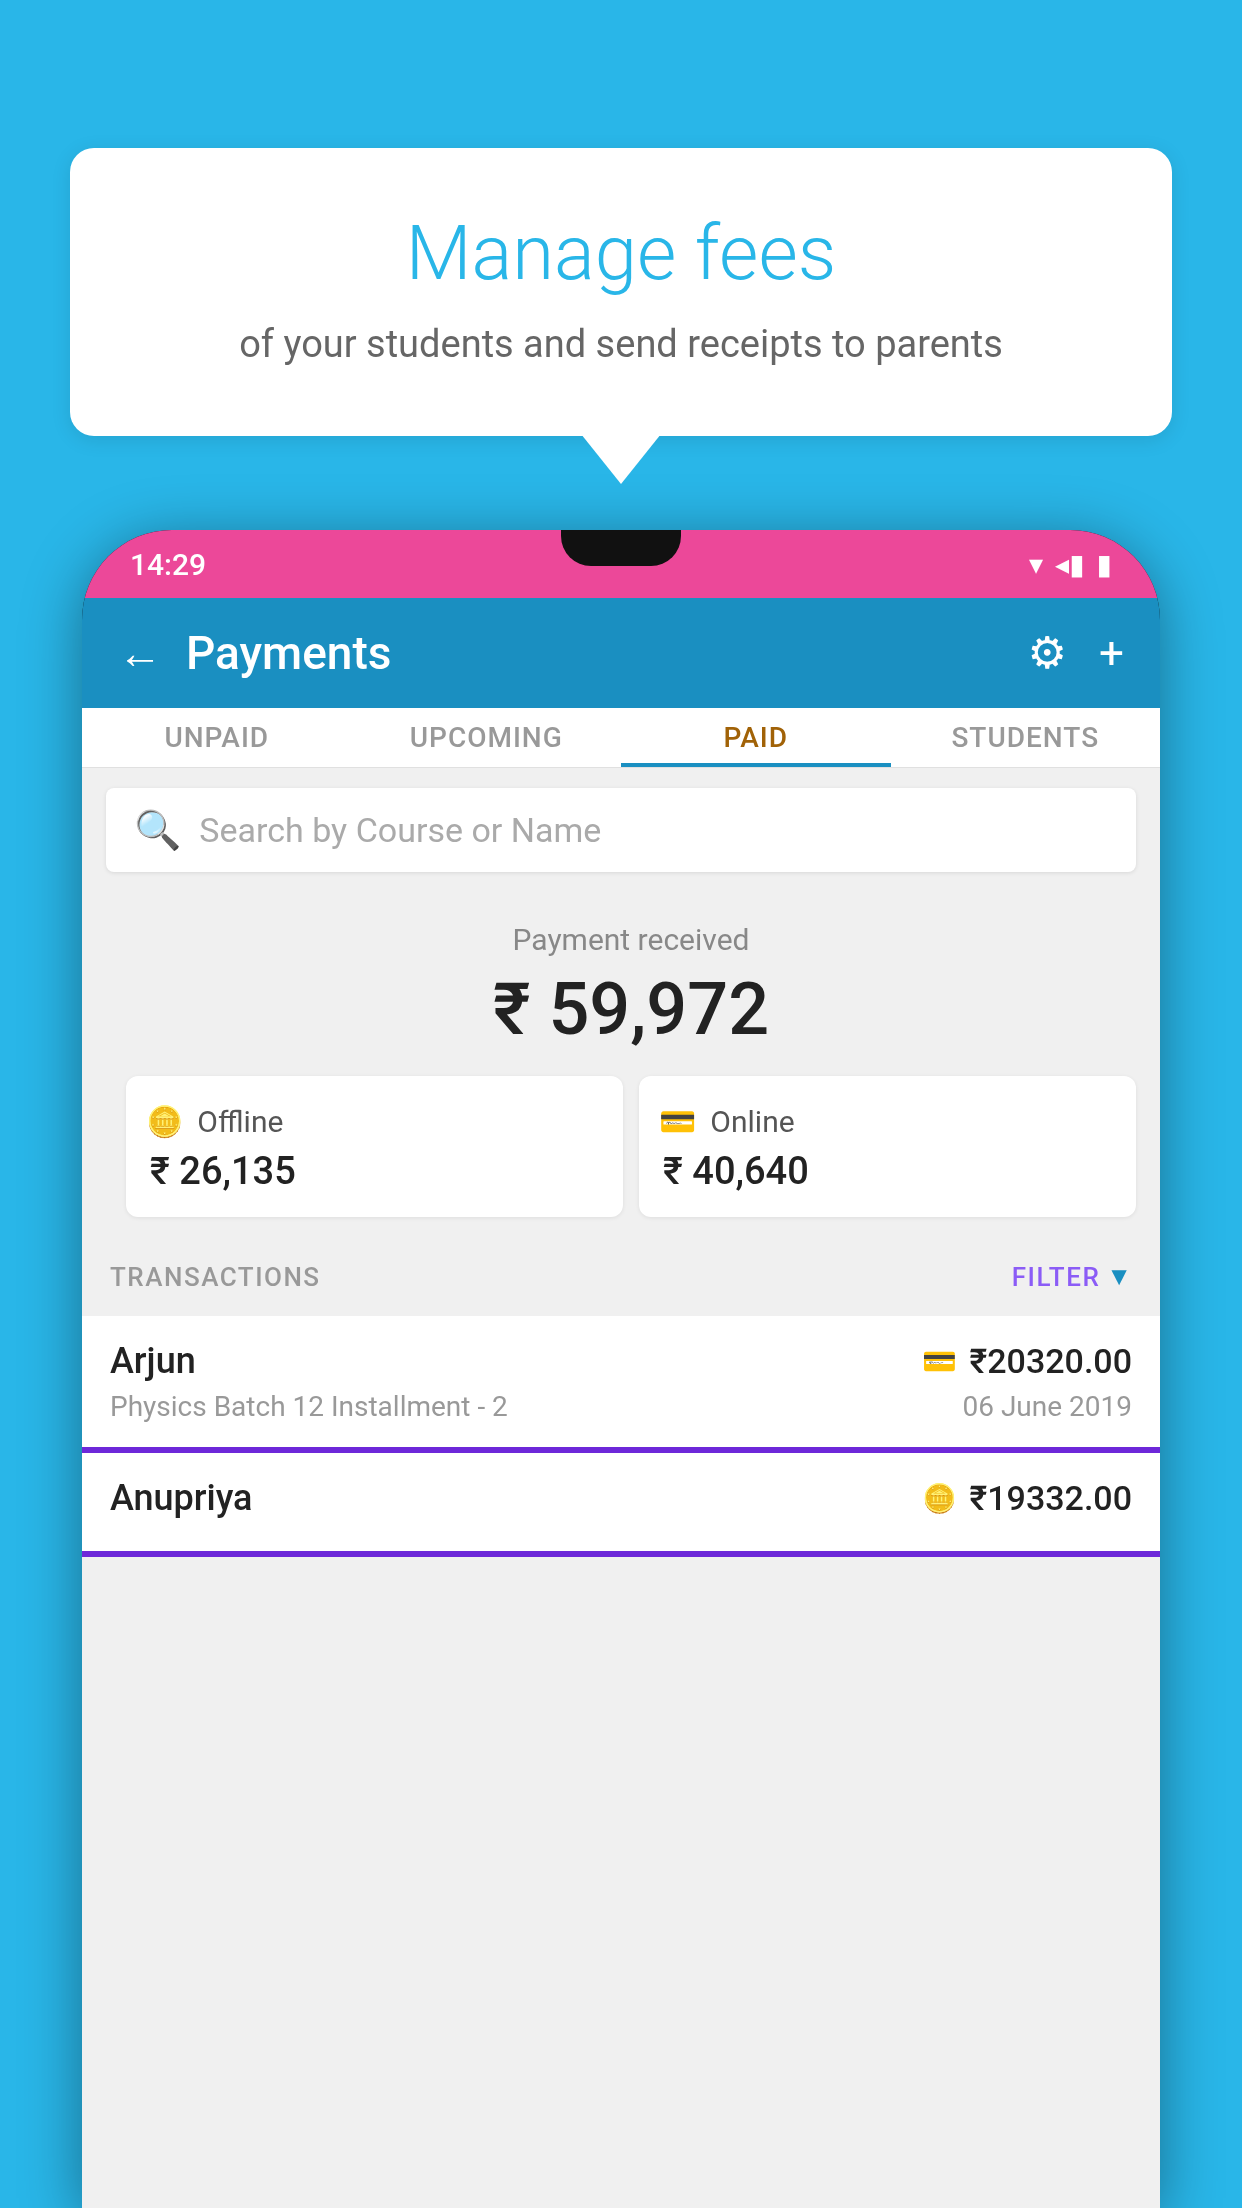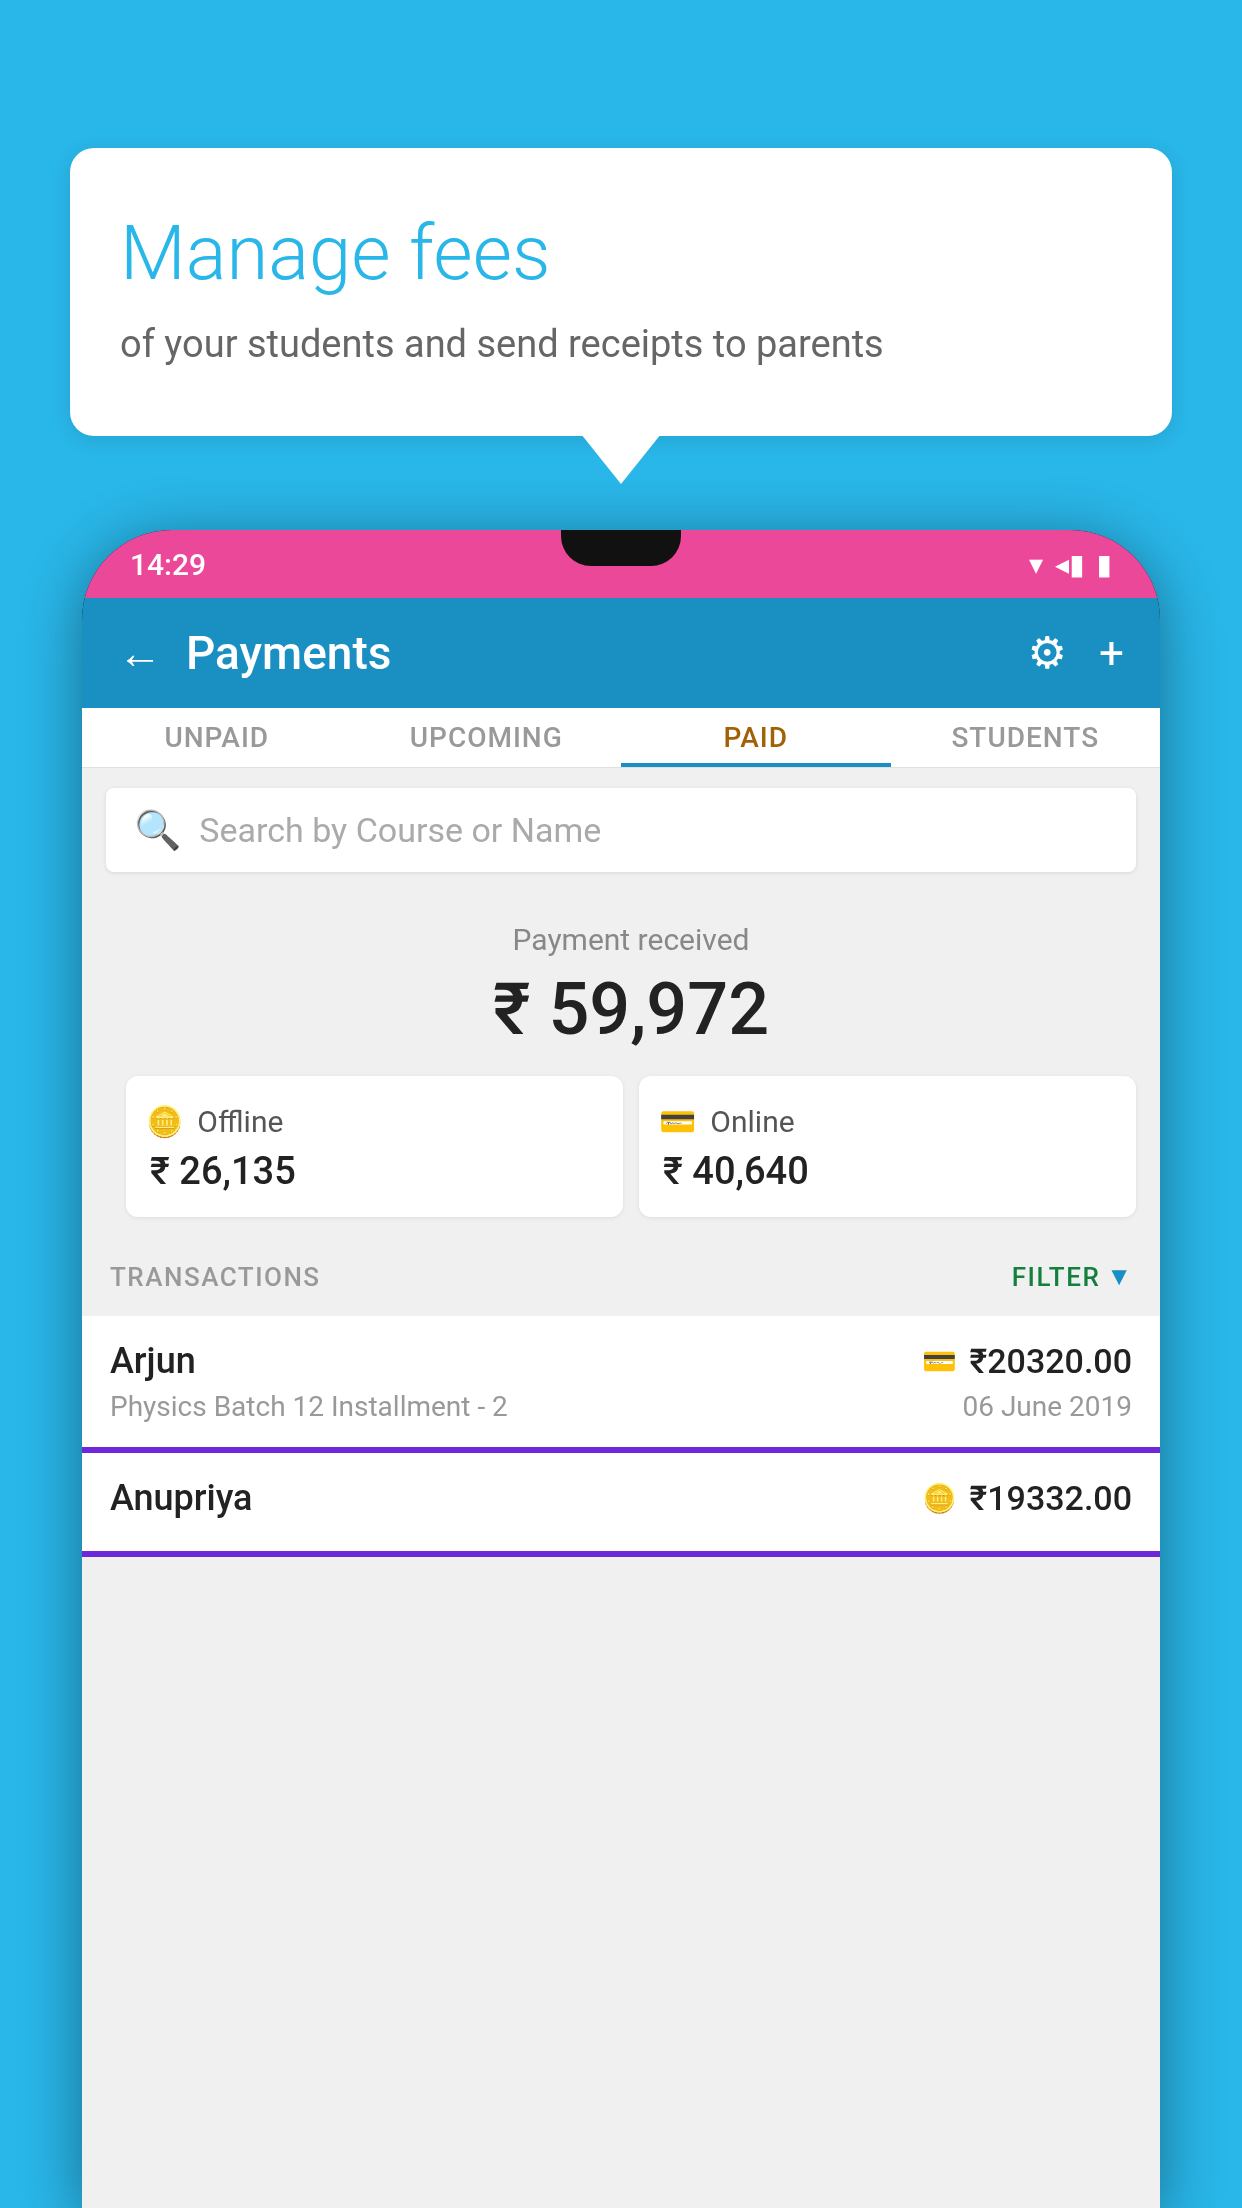--- a/index.html
+++ b/index.html
@@ -15,21 +15,21 @@
 
     
     .speech-bubble {
       position: absolute;
       top: 148px;
       left: 70px;
       right: 70px;
       background: #fff;
       border-radius: 24px;
       padding: 60px 50px 70px;
-      text-align: left;
+      text-align: center;
       box-shadow: 0 4px 20px rgba(0,0,0,0.1);
     }
     .speech-bubble::after {
       content: '';
       position: absolute;
       bottom: -48px;
       left: 50%;
       transform: translateX(-50%);
       width: 0;
       height: 0;
@@ -255,21 +255,21 @@
       background: #f0f0f0;
     }
     .transactions-label {
       font-size: 26px;
       color: #999;
       letter-spacing: 1.5px;
       font-weight: 500;
     }
     .filter-label {
       font-size: 26px;
-      color: #15803d;
+      color: #8b5cf6;
       letter-spacing: 1.5px;
       font-weight: 500;
     }
     .filter-icon {
       color: #1a8fc1;
       font-size: 26px;
       margin-left: 6px;
     }
 
     

